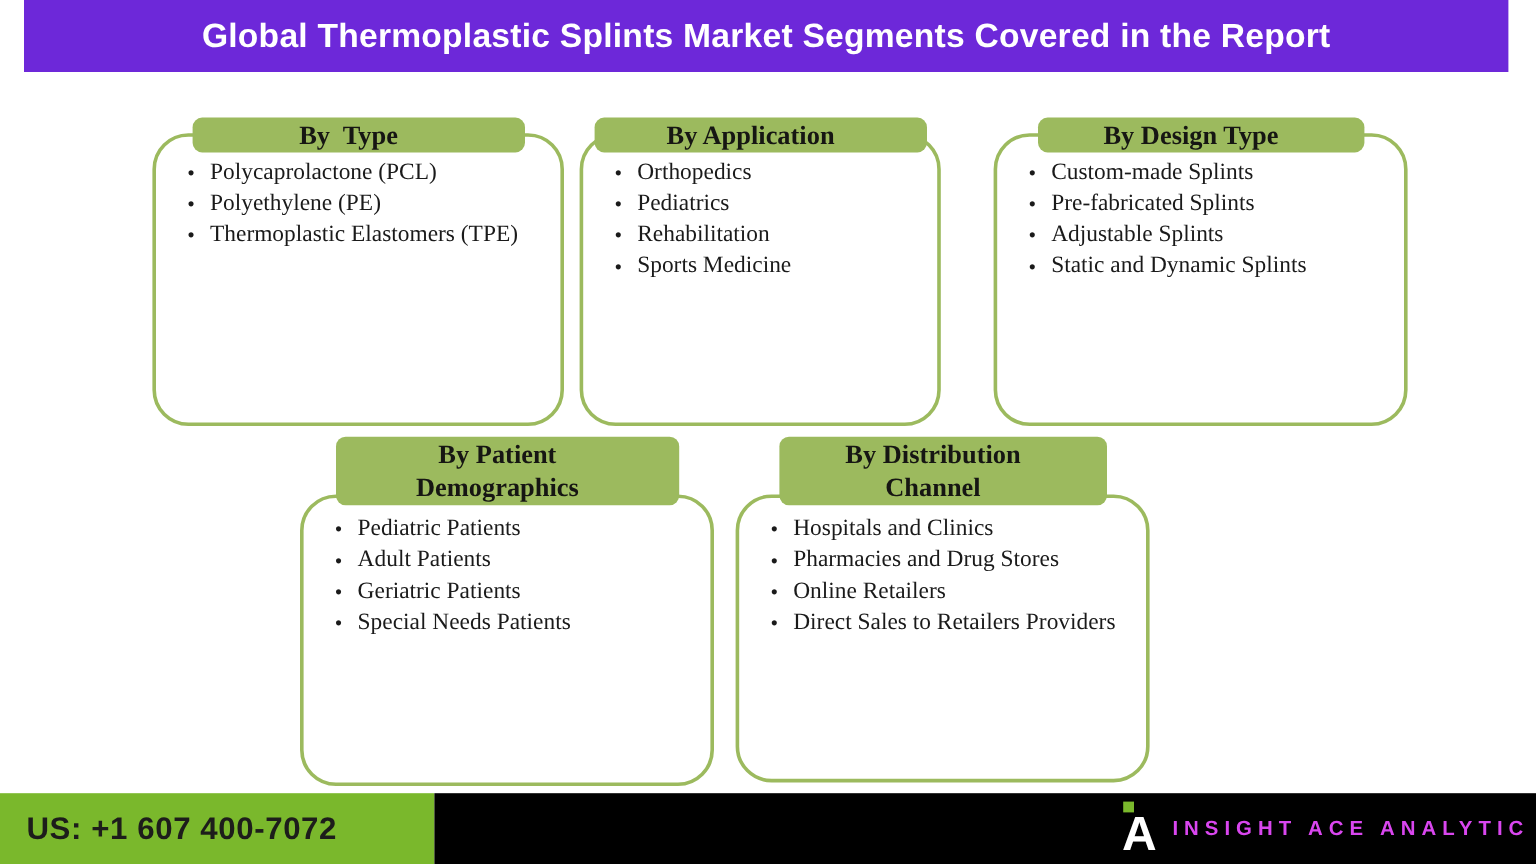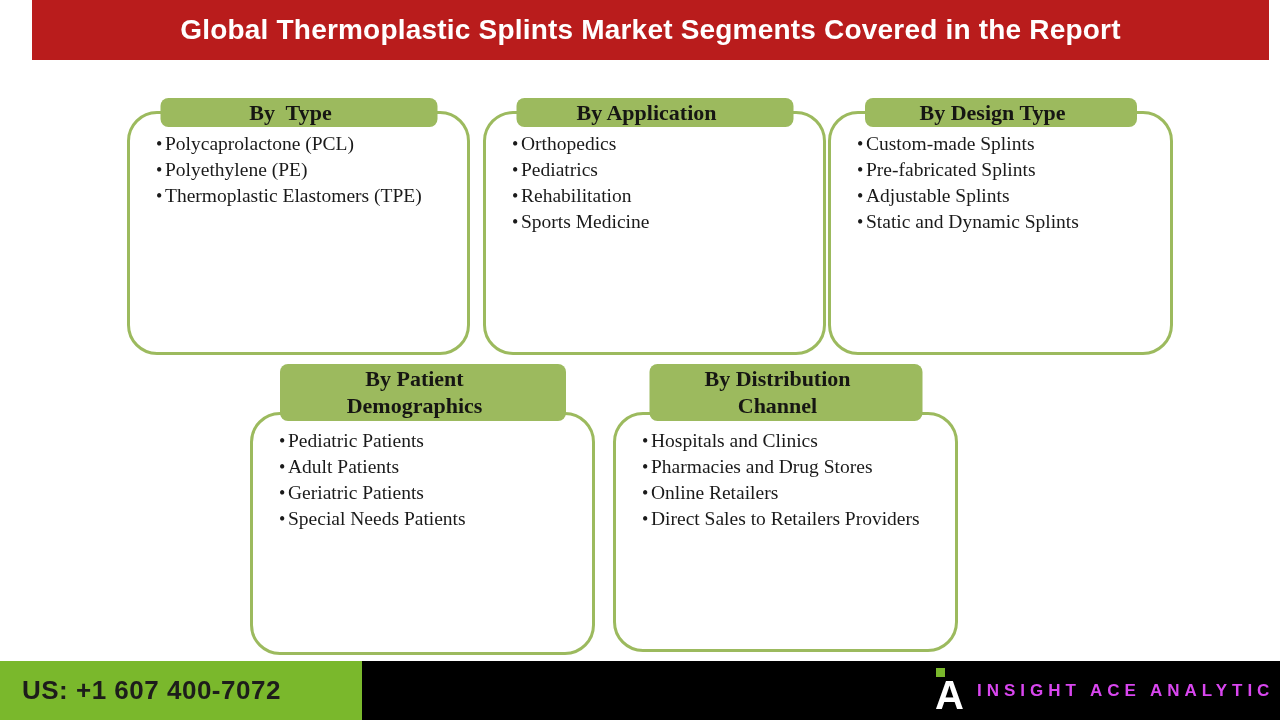--- a/index.html
+++ b/index.html
@@ -4,22 +4,22 @@
 <style>
   html, body { margin: 0; padding: 0; background: #ffffff; }
   body {
     width: 1280px; height: 720px; position: relative; overflow: hidden;
     font-family: "Liberation Sans", sans-serif;
   }
   .stage { position: absolute; inset: 0; width: 1280px; height: 720px; }
 
   
   .title-bar {
-    position: absolute; left: 32px; top: 0; width: 1237px; height: 60px;
-    background: #b91c1c; display: flex; align-items: center; justify-content: center;
+    position: absolute; left: 20px; top: 0; width: 1237px; height: 60px;
+    background: #6d28d9; display: flex; align-items: center; justify-content: center;
   }
   .title-bar .title-text {
     color: #ffffff; font-size: 28px; font-weight: bold; letter-spacing: 0.2px;
     font-family: "Liberation Sans", sans-serif; white-space: nowrap;
   }
 
   
   .seg-box {
     position: absolute; background: #ffffff;
     border: 3.5px solid #9cba5e; border-radius: 30px;
@@ -34,21 +34,21 @@
     padding: 1px 26px 0 10px; box-sizing: border-box;
   }
   .seg-header.one-line { top: -16px; height: 29px; }
   .seg-header.two-line { top: -51px; height: 57px; }
 
   .seg-list {
     margin: 0; padding: 0; list-style: none;
     font-family: "Liberation Serif", serif; font-size: 19.5px; color: #1a1a1a;
   }
   .seg-list li {
-    position: relative; padding-left: 35px; padding-right: 10px;
+    position: relative; padding-left: 45px; padding-right: 10px;
     line-height: 26px;
   }
   .seg-list li::before {
     content: "\2022"; position: absolute; left: 26px; top: 0;
     font-size: 18px;
   }
   .pad-top-a { padding-top: 17px; }
   .pad-top-b { padding-top: 13px; }
 
   
@@ -95,21 +95,21 @@
 
   <section class="seg-box" style="left:127px; top:111px; width:343px; height:244px;">
     <div class="seg-header one-line" style="width:277px;">By  Type</div>
     <ul class="seg-list pad-top-a">
       <li>Polycaprolactone (PCL)</li>
       <li>Polyethylene (PE)</li>
       <li>Thermoplastic Elastomers (TPE)</li>
     </ul>
   </section>
 
-  <section class="seg-box" style="left:483px; top:111px; width:343px; height:244px;">
+  <section class="seg-box" style="left:483px; top:111px; width:301px; height:244px;">
     <div class="seg-header one-line" style="width:277px;">By Application</div>
     <ul class="seg-list pad-top-a">
       <li>Orthopedics</li>
       <li>Pediatrics</li>
       <li>Rehabilitation</li>
       <li>Sports Medicine</li>
     </ul>
   </section>
 
   <section class="seg-box" style="left:828px; top:111px; width:345px; height:244px;">

